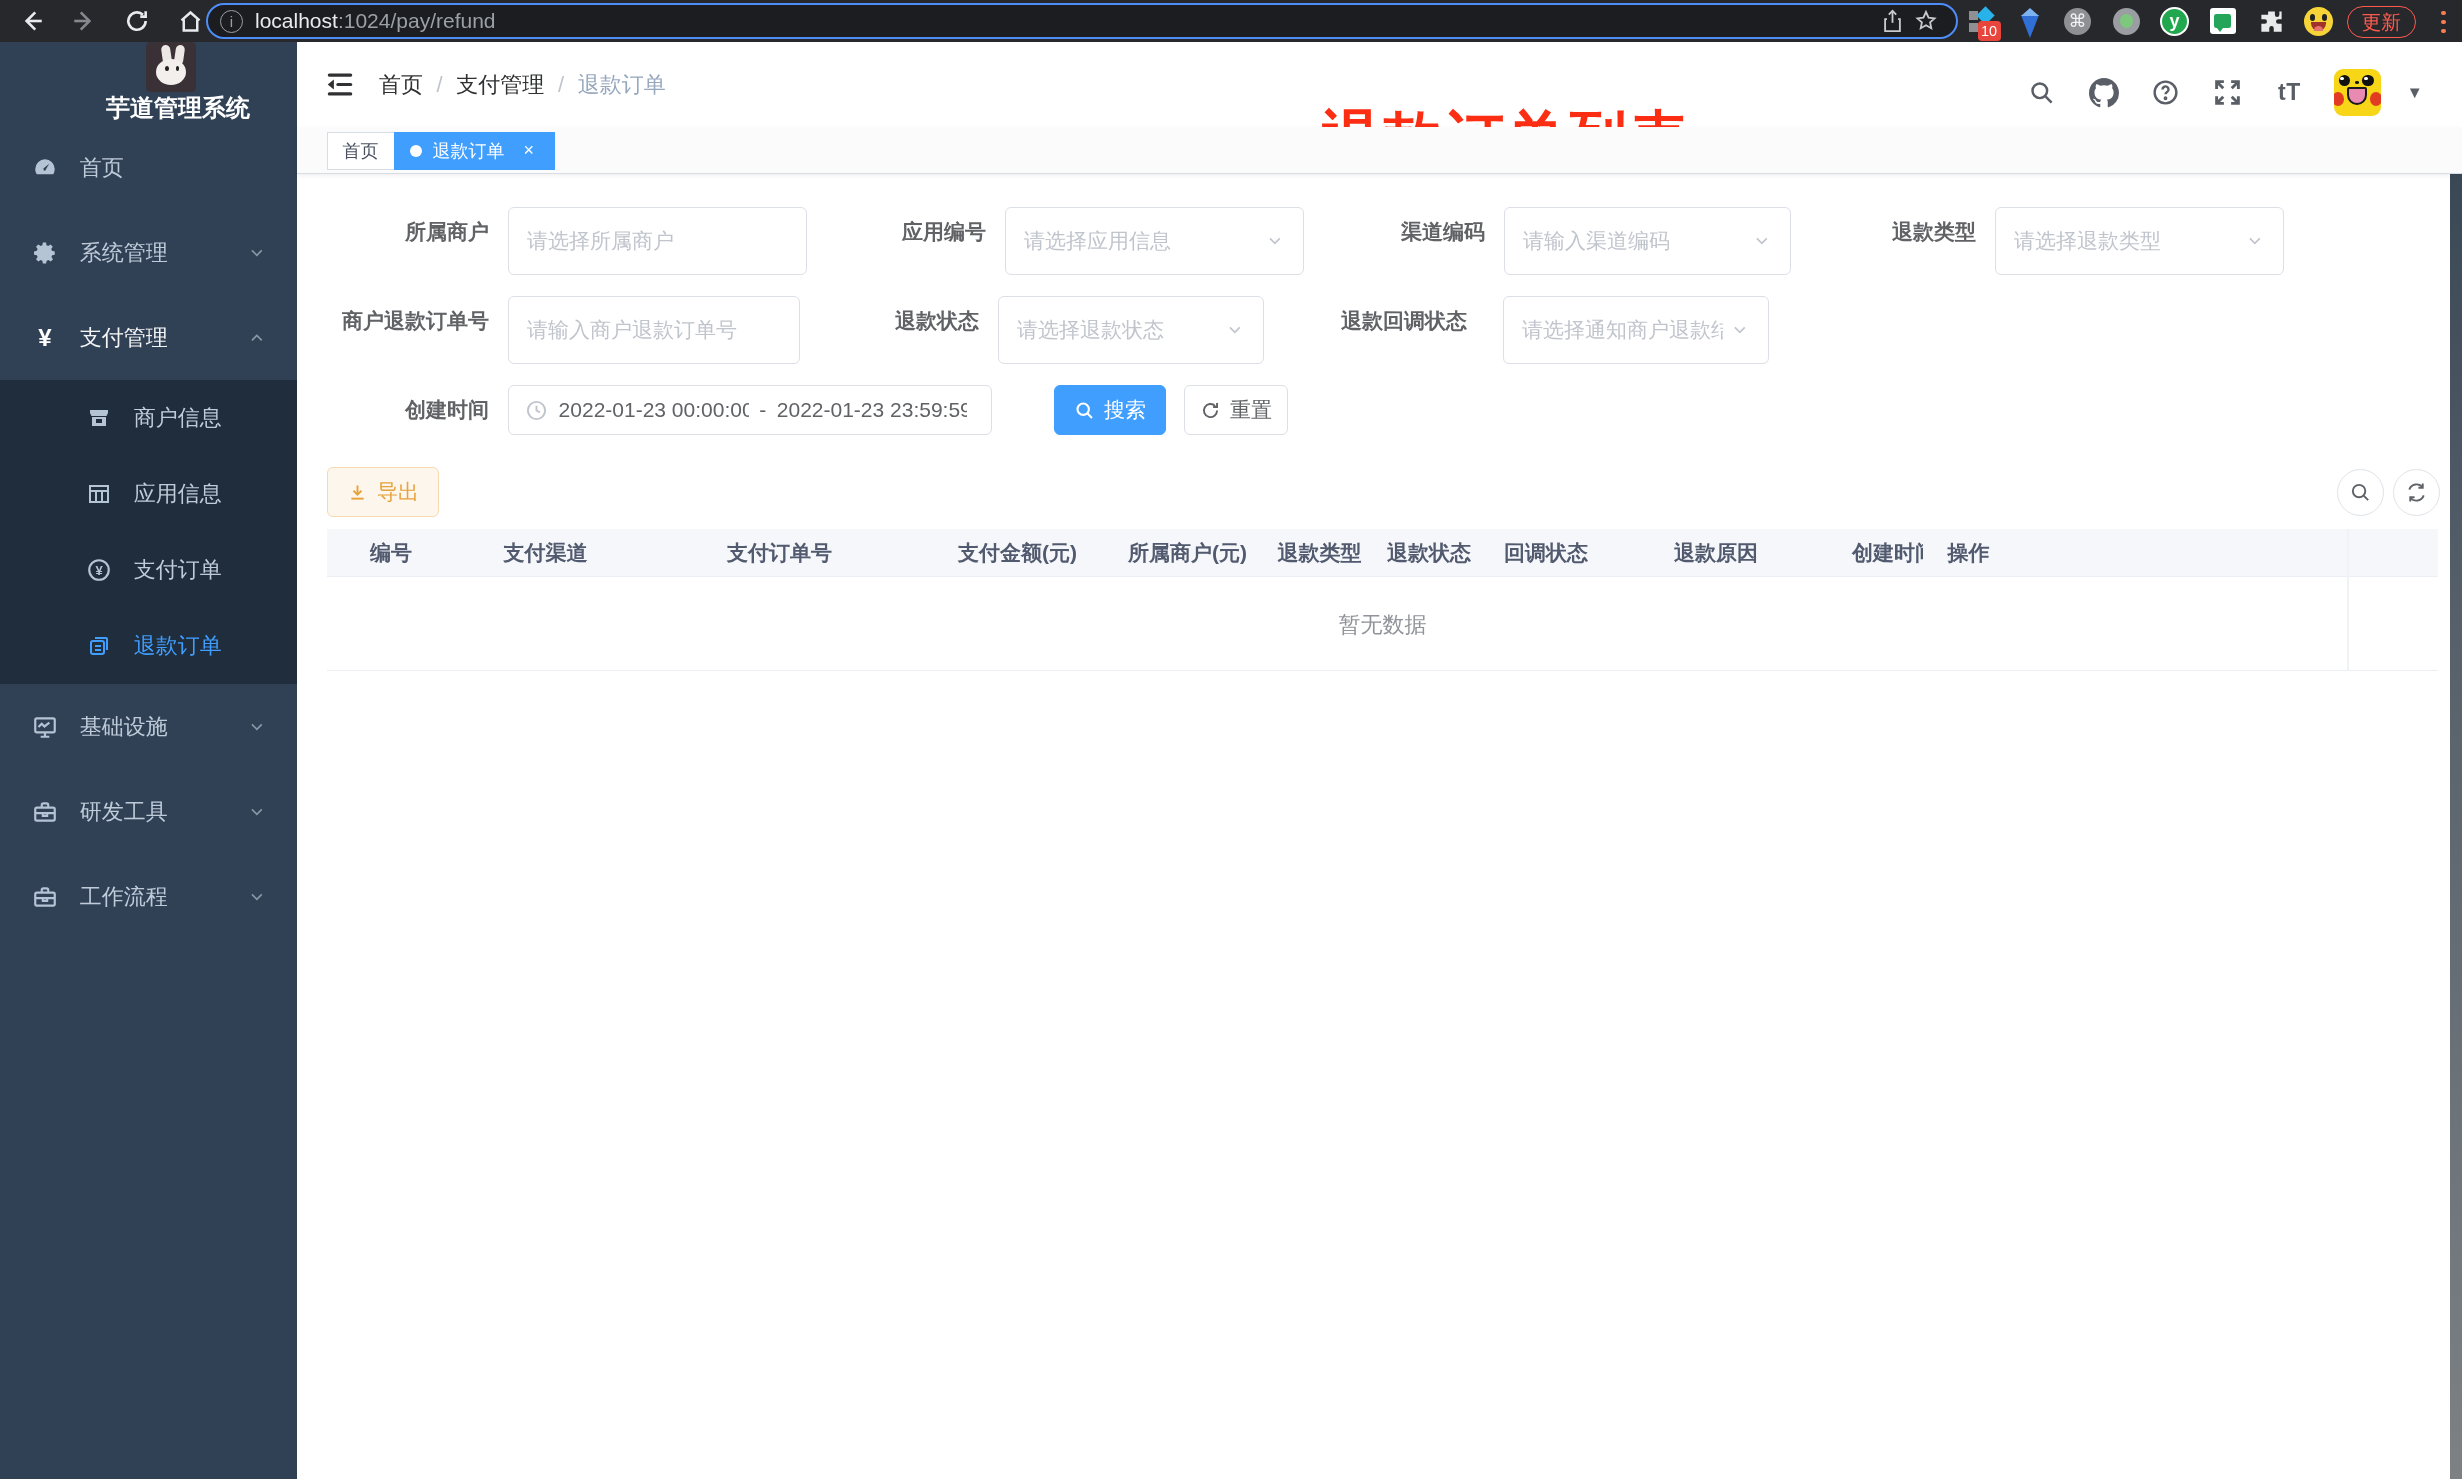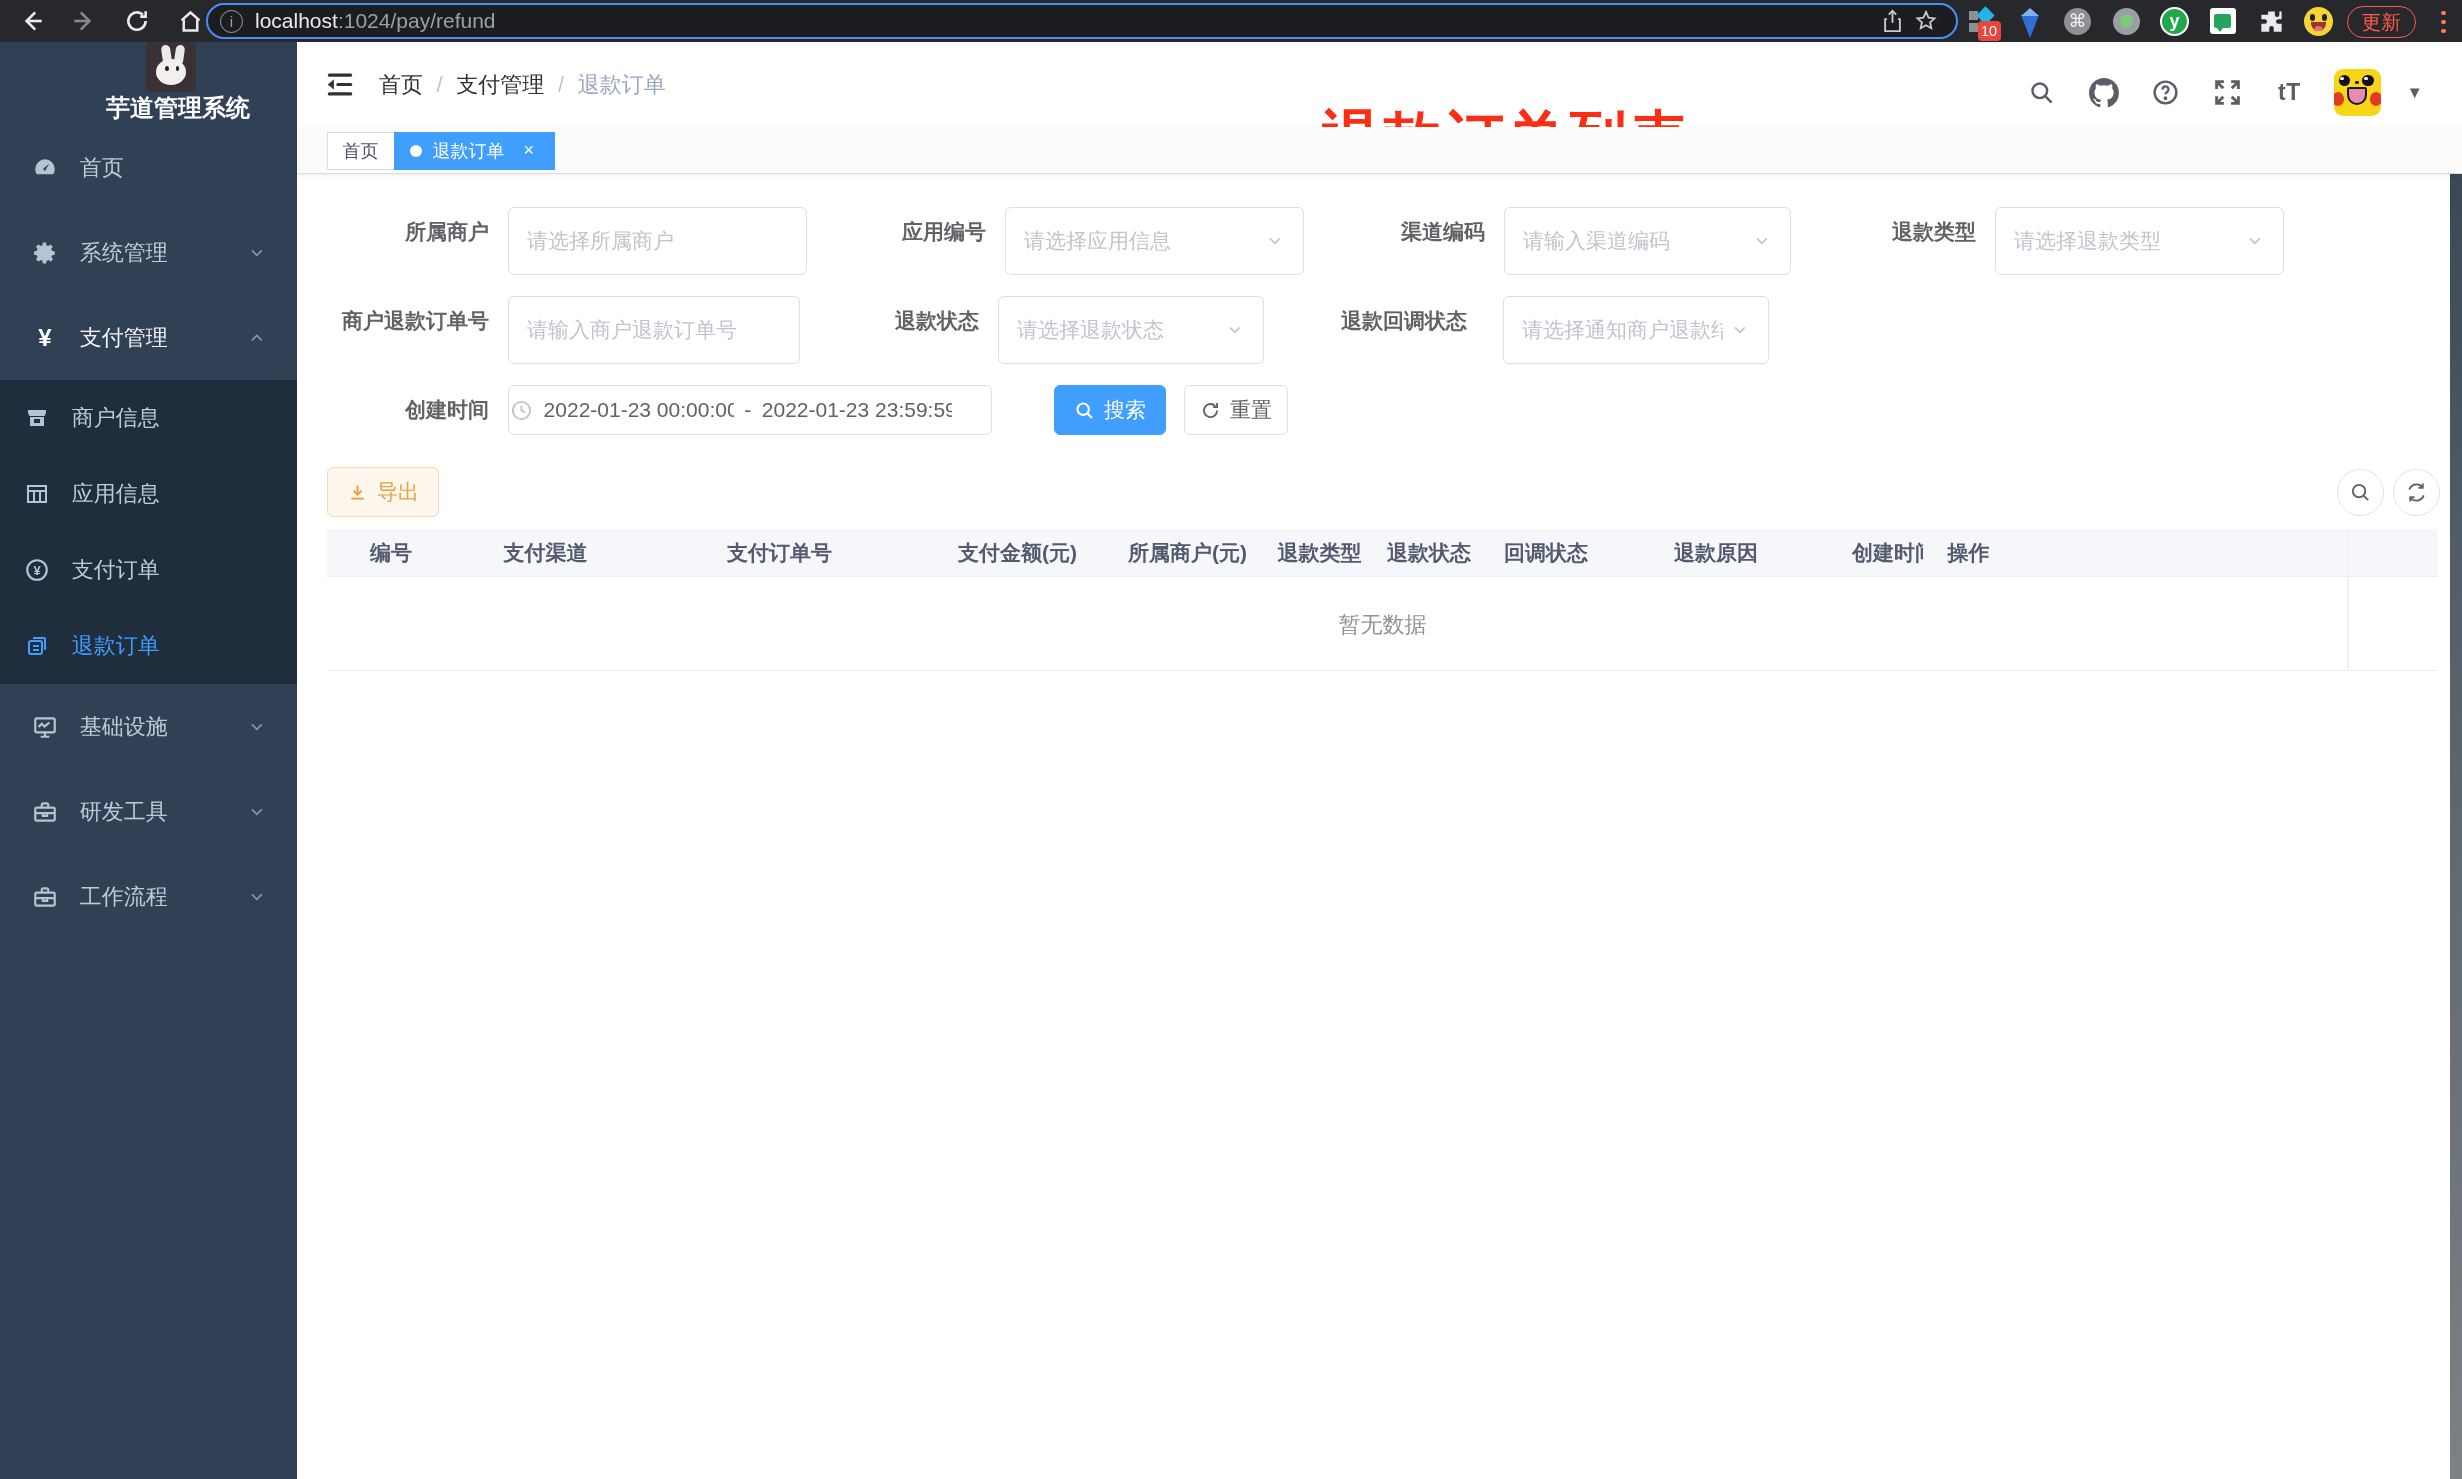--- a/index.html
+++ b/index.html
@@ -52,21 +52,21 @@
   .logo-img .ear1 { left:16.6px; transform:rotate(-8deg);} .logo-img .ear2 { left:29px; transform:rotate(8deg);}
   .logo-img .head { position:absolute; left:10.6px; top:16.6px; width:30px; height:26px; background:#f3efed; border-radius:50%; }
   .logo-img .eye1,.logo-img .eye2 { position:absolute; top:24px; width:3.8px; height:5.3px; background:#222; border-radius:50%; }
   .logo-img .eye1{ left:19.7px;} .logo-img .eye2{ left:30px;}
   .logo-title { color:#fff; font-size:24px; font-weight:bold; margin-left:15px; white-space:nowrap; }
   .menu { position:absolute; left:0; top:83px; width:100%; }
   .menu-item { height:85px; display:flex; align-items:center; padding-left:30px; color:#bfcbd9; font-size:22px; cursor:pointer; position:relative; }
   .menu-item .mi-icon { width:30px; display:flex; justify-content:center; margin-right:19.7px; color:#b5c4d4; flex:none; }
   .menu-item .chev { position:absolute; right:30px; color:#8a97a5; }
   .submenu { background:#1f2d3d; width:100%; }
-  .submenu-item { height:76px; display:flex; align-items:center; padding-left:22px; color:#bfcbd9; font-size:22px; cursor:pointer; }
+  .submenu-item { height:76px; display:flex; align-items:center; padding-left:84px; color:#bfcbd9; font-size:22px; cursor:pointer; }
   .submenu-item .mi-icon { width:30px; display:flex; justify-content:center; margin-right:19.7px; color:#b5c4d4; flex:none; }
   .submenu-item.active { color:#409eff; }
   .submenu-item.active .mi-icon { color:#409eff; }
   .yen-glyph { font-size:24px; font-weight:bold; line-height:1; }
 
   
   .navbar { position:absolute; left:297px; top:42px; width:2165px; height:85px; background:#fff; }
   .hamburger { position:absolute; left:24px; top:23.4px; width:38px; height:38px; display:flex; align-items:center; justify-content:center; cursor:pointer; }
   .breadcrumb { position:absolute; left:82px; top:0; height:85px; display:flex; align-items:center; font-size:22px; }
   .bc-link { color:#303133; cursor:pointer; }
@@ -94,21 +94,21 @@
   .tag .dot { width:12px; height:12px; border-radius:50%; background:#fff; margin-right:10.6px; }
   .tag .close { margin-left:13.6px; font-size:18px; width:21px; height:21px; border-radius:50%; display:flex; align-items:center; justify-content:center; }
 
   
   .flabel { position:absolute; height:50px; line-height:50px; text-align:right; font-size:21px; font-weight:bold; color:#606266; white-space:nowrap; }
   .ctrl { position:absolute; height:68px; border:1.5px solid #dcdfe6; border-radius:6px; background:#fff; display:flex; align-items:center; padding:0 18px; font-size:21px; color:#c0c4cc; cursor:pointer; }
   .ctrl .ph { flex:1; white-space:nowrap; overflow:hidden; }
   .ctrl .sel-arrow { color:#c0c4cc; margin-left:7.6px; flex:none; }
   input.ctrl { cursor:text; color:#606266; }
   input.ctrl::placeholder { color:#c0c4cc; }
-  .range { position:absolute; height:50px; border:1.5px solid #dcdfe6; border-radius:6px; background:#fff; display:flex; align-items:center; padding:0 1px; font-size:21px; color:#606266; }
+  .range { position:absolute; height:50px; border:1.5px solid #dcdfe6; border-radius:6px; background:#fff; display:flex; align-items:center; padding:0 16px; font-size:21px; color:#606266; }
   .range .clock { color:#c0c4cc; margin-right:10.6px; flex:none; display:flex; }
   .range .rdate { white-space:nowrap; overflow:hidden; width:190px; flex:none; }
   .range .rsep { color:#606266; margin:0 10.6px; flex:none; }
   .btn { position:absolute; height:50px; border-radius:6px; font-size:21px; display:flex; align-items:center; justify-content:center; cursor:pointer; gap:9px; }
   .btn-primary { background:#409eff; border:1.5px solid #409eff; color:#fff; }
   .btn-plain { background:#fff; border:1.5px solid #dcdfe6; color:#606266; }
   .btn-warning { background:#fdf6ec; border:1.5px solid #f5dab1; color:#e6a23c; }
   .tool-circle { position:absolute; width:47px; height:47px; border:1.5px solid #dfe3e8; border-radius:50%; background:#fff; display:flex; align-items:center; justify-content:center; color:#5f6368; cursor:pointer; }
 
   

